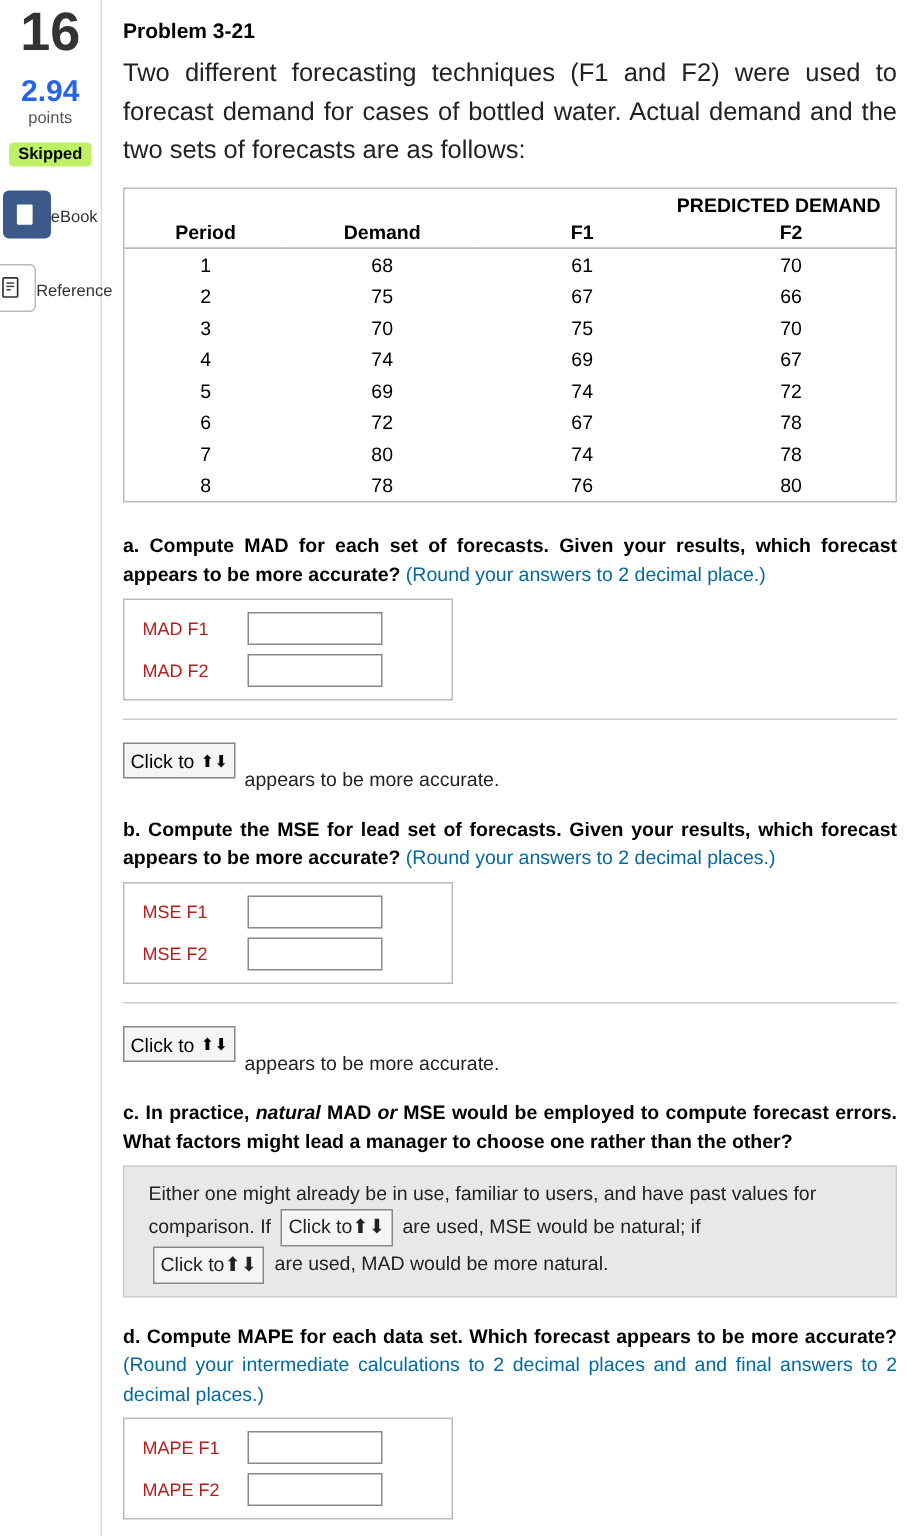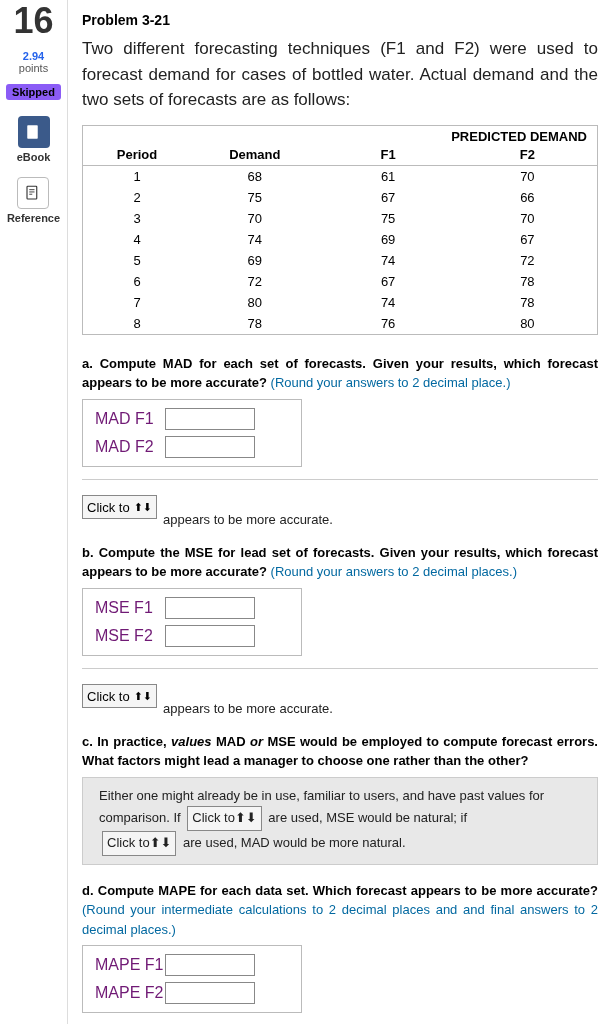--- a/index.html
+++ b/index.html
@@ -22,48 +22,46 @@
     }
 
     .problem-number {
       font-size: 36px;
       font-weight: bold;
       color: #333;
       margin-bottom: 8px;
     }
 
     .points-value {
-      font-size: 11px;
+      font-size: 20px;
       color: #2563eb;
       font-weight: bold;
     }
 
     .points-label {
       font-size: 11px;
       color: #555;
       margin-bottom: 10px;
     }
 
     .skipped-badge {
-      background: #8b5cf6;
+      background: #bef264;
       color: #000;
       font-size: 11px;
       font-weight: bold;
       padding: 2px 6px;
       border-radius: 3px;
       margin-bottom: 16px;
     }
 
     .sidebar-icon-item {
       display: flex;
-      flex-direction: column;
       align-items: center;
       margin-bottom: 14px;
       cursor: pointer;
-      font-weight: bold;
     }
 
     .sidebar-icon-box {
       width: 32px;
       height: 32px;
       background: #3b5a8a;
       border-radius: 4px;
       display: flex;
       align-items: center;
       justify-content: center;
@@ -158,22 +156,22 @@
       align-items: center;
       margin-bottom: 6px;
     }
 
     .input-row:last-child {
       margin-bottom: 0;
     }
 
     .input-label {
       width: 70px;
-      font-size: 16px;
-      color: #701a75;
+      font-size: 12px;
+      color: #b91c1c;
     }
 
     .input-field {
       width: 90px;
       height: 22px;
       border: 1px solid #888;
       background: #fff;
     }
 
     .dropdown-row {
@@ -401,21 +399,21 @@
         <span>Click to</span>
         <span class="dropdown-arrow">⬆⬇</span>
       </div>
       <span class="appears-text">appears to be more accurate.</span>
     </div>
   </div>
 
   
   <div class="section-block">
     <div class="section-label">
-      <b>c.</b> In practice, <i>values</i> MAD <i>or</i> MSE would be employed to compute forecast errors. What factors might lead a manager to choose one rather than the other?
+      <b>c.</b> In practice, <i>natural</i> MAD <i>or</i> MSE would be employed to compute forecast errors. What factors might lead a manager to choose one rather than the other?
     </div>
 
     <div class="gray-box">
       <span>Either one might already be in use, familiar to users, and have past values for comparison. If</span>
       <span class="inline-dropdown">
         <span>Click to</span>
         <span> ⬆⬇</span>
       </span>
       <span>are used, MSE would be natural; if</span>
       <br>

